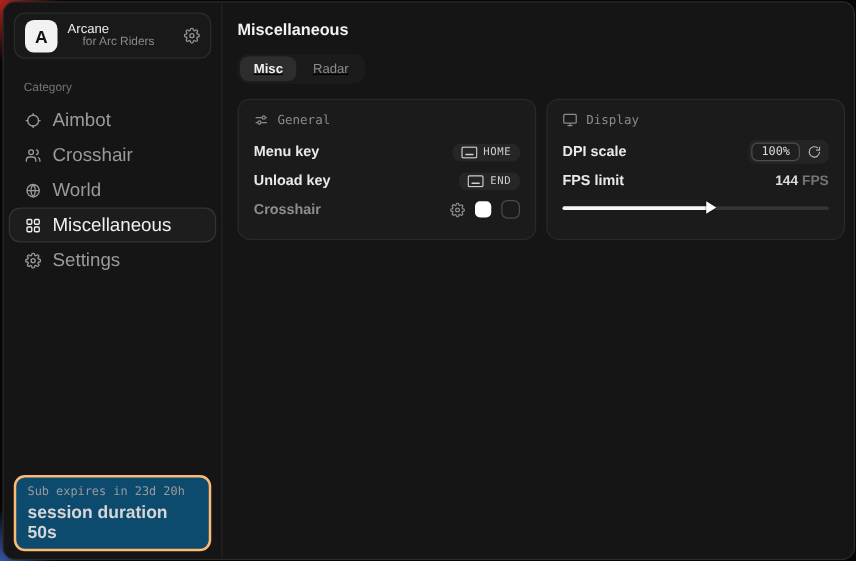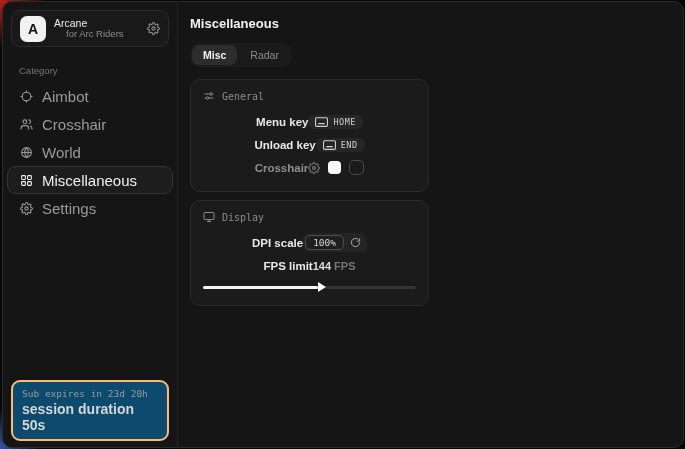--- a/index.html
+++ b/index.html
@@ -50,36 +50,36 @@
     position:absolute; left:8px; right:8px; bottom:6px; border:2px solid #fdba74;
     border-radius:9px; padding:6px 9px; background:#0c4a6e;
   }
   .status-line1 { font-family:"DejaVu Sans Mono", monospace; font-size:9.5px; color:#9a9a9a; }
   .status-line2 { font-size:14px; font-weight:bold; color:#d6d6d6; margin-top:2px; }
   
   .main { flex:1; padding:14px 12px; }
   .page-title { font-size:13px; font-weight:bold; color:#f2f2f2; }
   .tabs {
     display:inline-flex; margin-top:12px; background:#1b1b1b; border-radius:9px;
-    padding:2px; gap:2px;
+    padding:2px; gap:2px;text-decoration:underline;
   }
   .tab {
     font-size:10.5px; padding:4px 11px; border-radius:7px; color:#8c8c8c; cursor:default;
   }
   .tab.selected { background:#2d2d2d; color:#f0f0f0; font-weight:bold; }
-  .cards { display:flex; gap:8px; margin-top:12px;flex-direction:column; }
+  .cards { display:flex; gap:8px; margin-top:12px; }
   .card {
     width:239px; background:#1b1b1b; border:1px solid #2a2a2a; border-radius:10px;
     padding:10px 12px 12px 12px;
   }
   .card-head {
     display:flex; align-items:center; gap:7px; color:#8b8b8b;
     font-family:"DejaVu Sans Mono", monospace; font-size:10px; margin-bottom:8px;
   }
-  .row { display:flex; align-items:center; justify-content:center; height:23px; }
+  .row { display:flex; align-items:center; justify-content:space-between; height:23px; }
   .row-label { font-size:11.5px; font-weight:bold; color:#e9e9e9; }
   .row-label.dim { color:#8e8e8e; }
   .keybind-chip {
     display:inline-flex; align-items:center; gap:5px; background:#262626;
     border-radius:6px; padding:2px 7px; color:#cfcfcf;
     font-family:"DejaVu Sans Mono", monospace; font-size:8.5px; letter-spacing:0.5px;
   }
   .crosshair-controls { display:flex; align-items:center; gap:8px; }
   .swatch { width:13px; height:13px; border-radius:4px; background:#fcfcfc; }
   .checkbox { width:15px; height:15px; border-radius:5px; border:1.5px solid #4a4a4a; background:transparent; }

